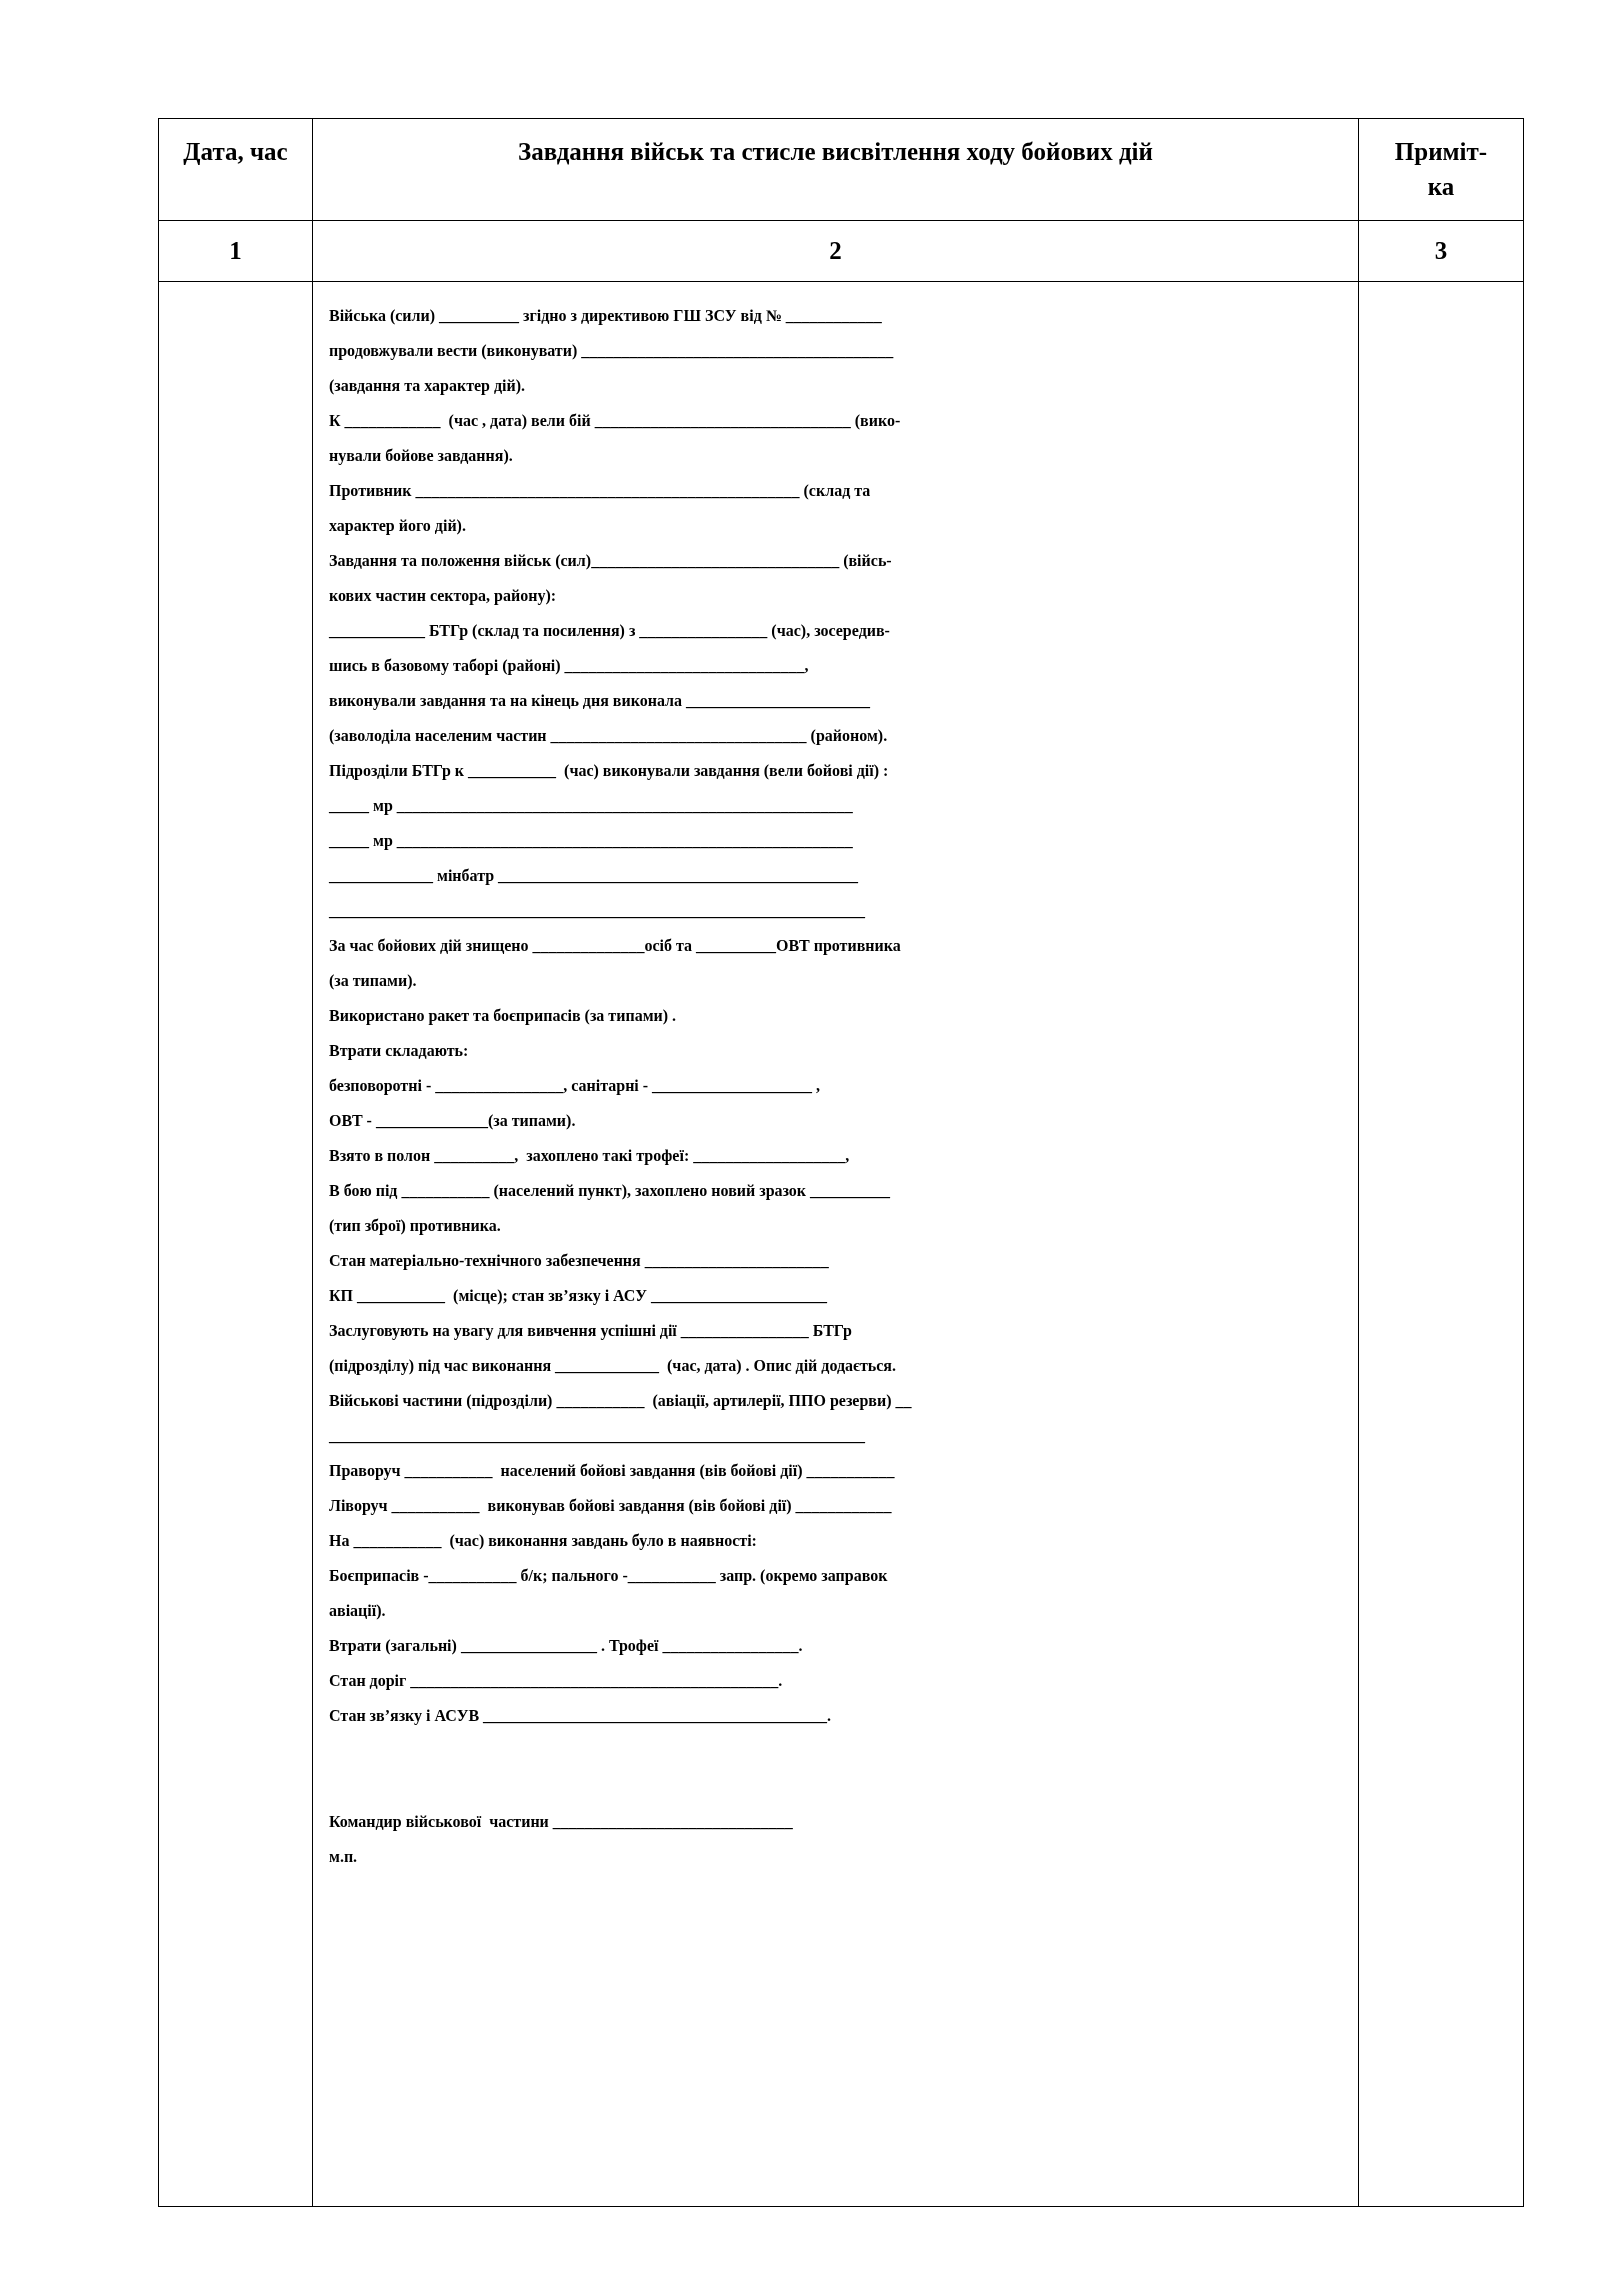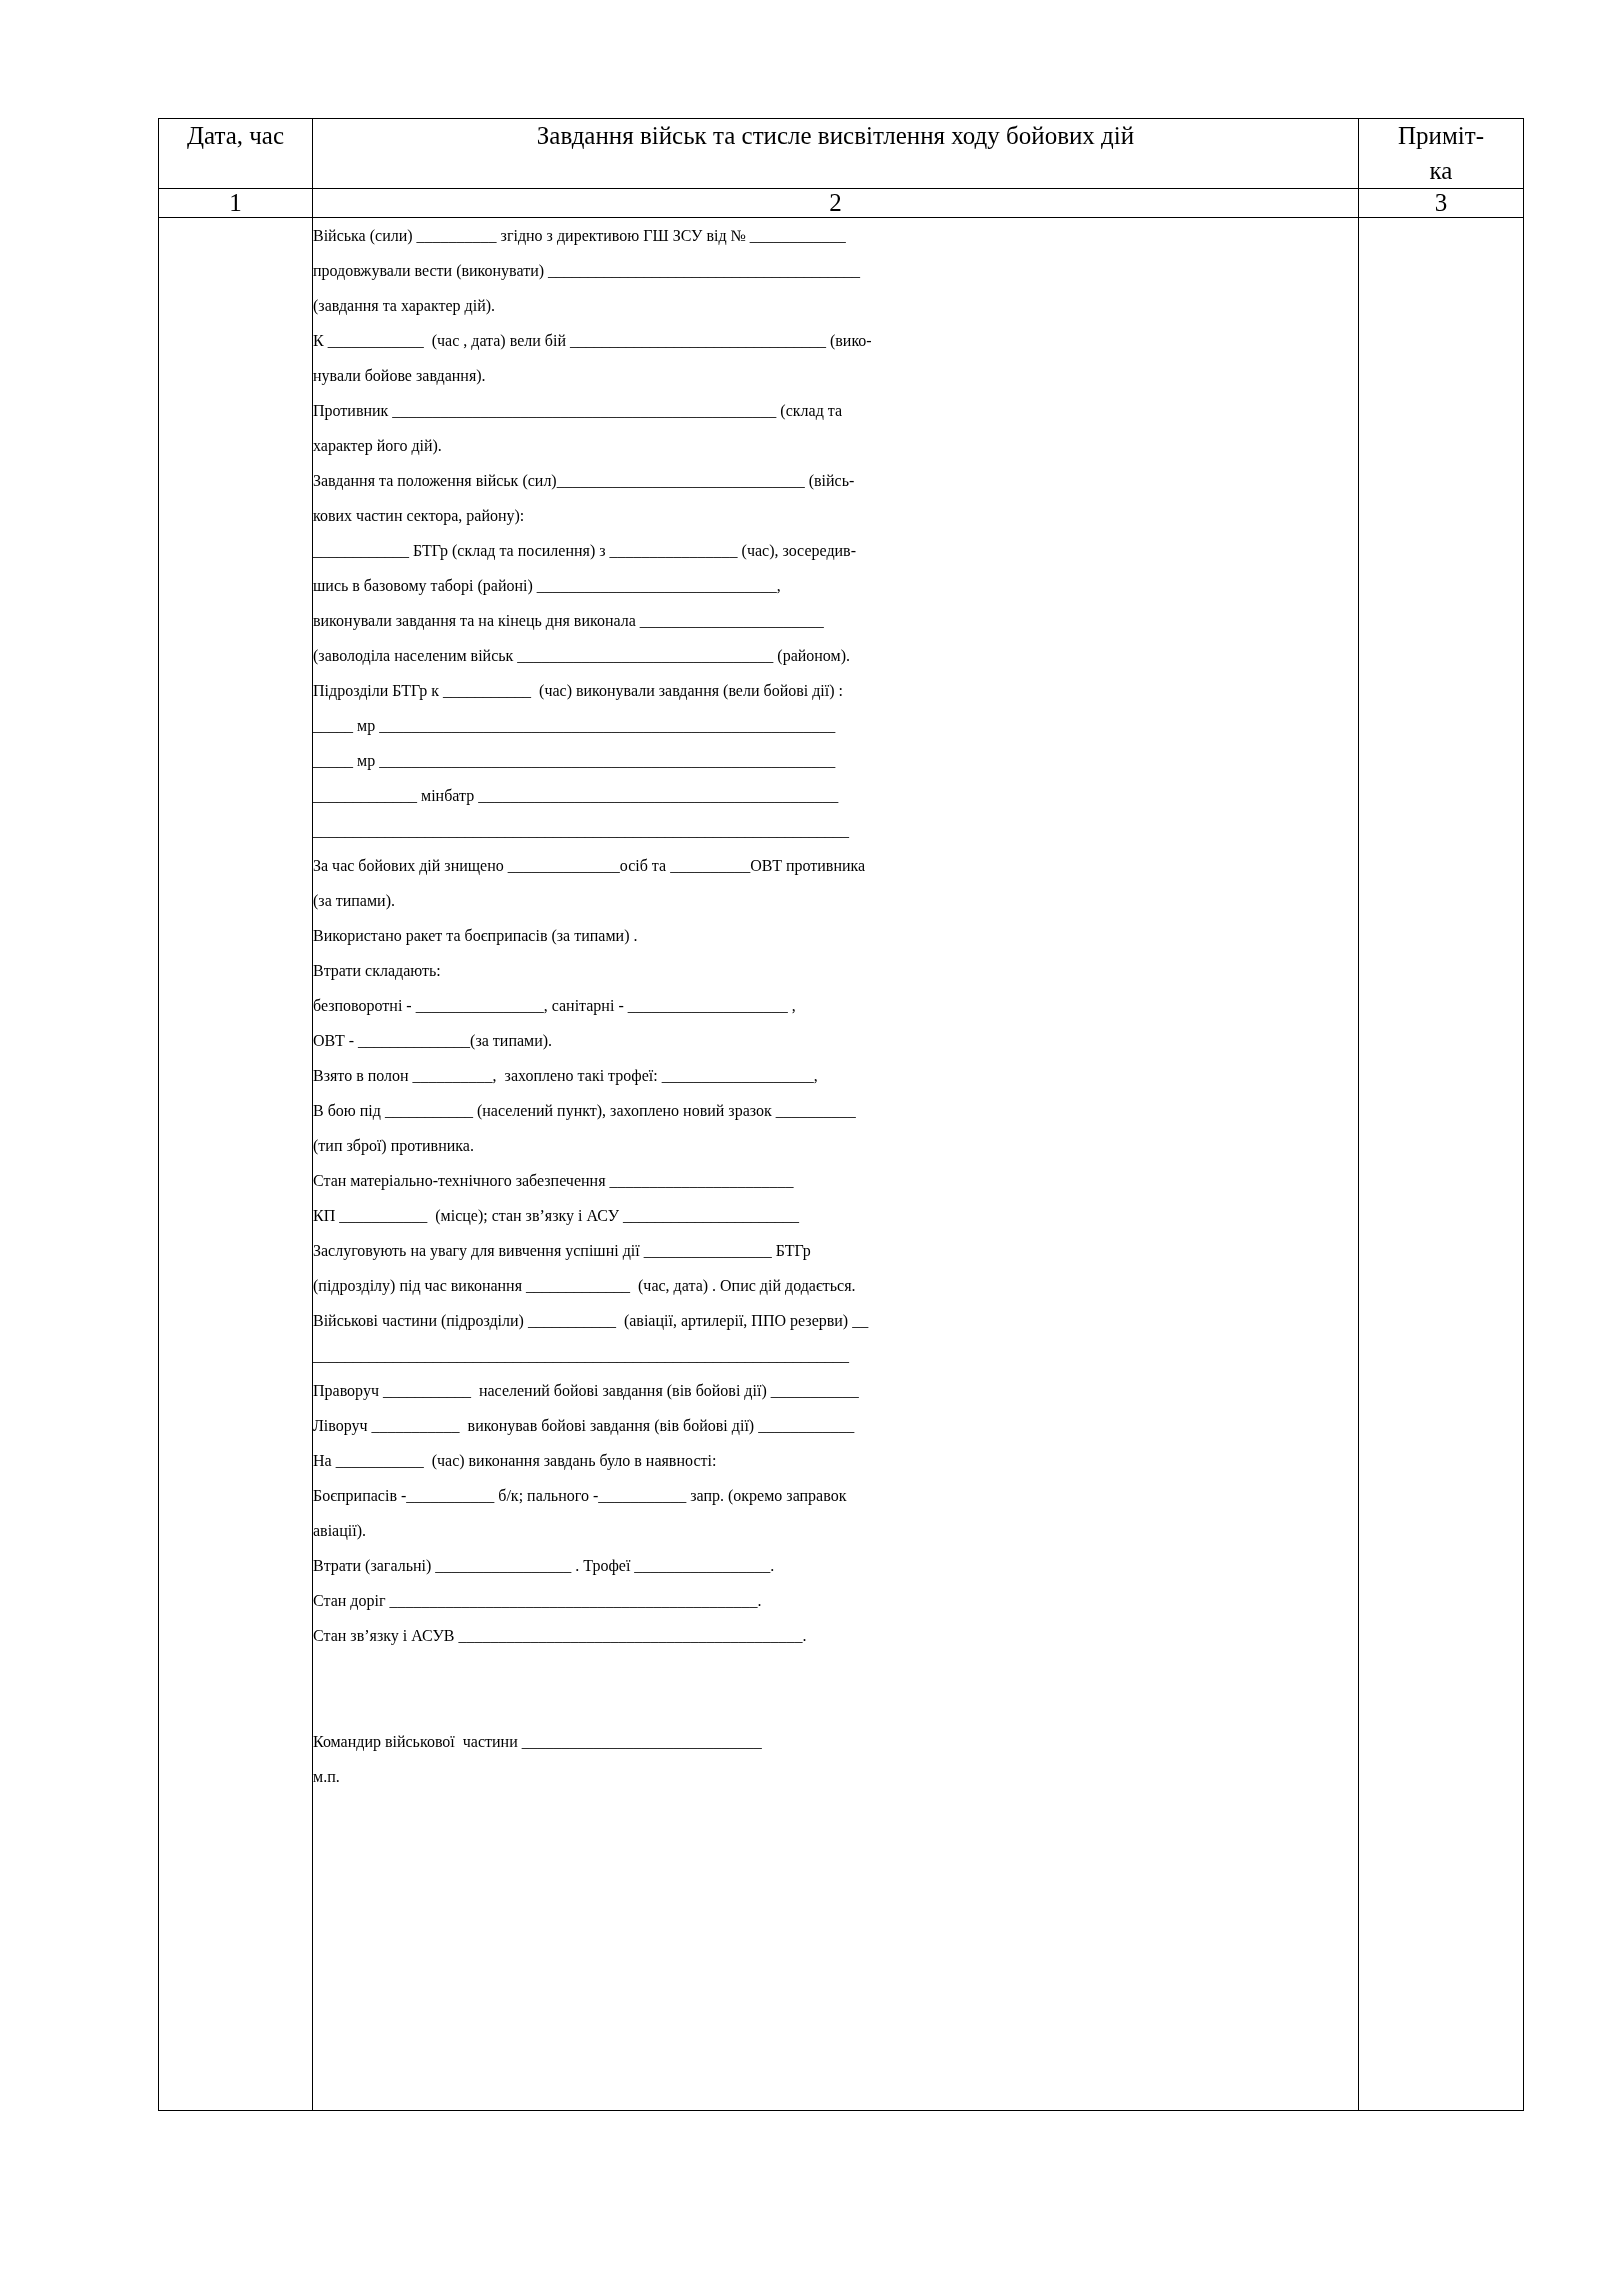--- a/index.html
+++ b/index.html
@@ -23,22 +23,22 @@
   }
   table.form-table {
     width: 1366px;
     border-collapse: collapse;
     table-layout: fixed;
   }
   table.form-table td,
   table.form-table th {
     border: 1.8px solid #000000;
     vertical-align: top;
-    padding: 0;
-    font-weight: normal;
+    padding: 16px;
+    font-weight: bold;
   }
   col.col-date    { width: 154px; }
   col.col-body    { width: 1046px; }
   col.col-notes   { width: 165px; }
 
   .hdr-cell {
     text-align: center;
     font-size: 25px;
     line-height: 1.38;
     padding: 13px 5.5px 14.7px 5.5px;
@@ -108,21 +108,21 @@
           <div class="para">Противник ________________________________________________ (склад та</div>
           <div class="para">характер його дій).</div>
 
           <div class="para">Завдання та положення військ (сил)_______________________________ (війсь-</div>
           <div class="para">кових частин сектора, району):</div>
 
           <div class="para">____________ БТГр (склад та посилення) з ________________ (час), зосередив-</div>
           <div class="para">шись в базовому таборі (районі) ______________________________,</div>
 
           <div class="para">виконували завдання та на кінець дня виконала _______________________</div>
-          <div class="para">(заволоділа населеним військ ________________________________ (районом).</div>
+          <div class="para">(заволоділа населеним частин ________________________________ (районом).</div>
 
           <div class="para">Підрозділи БТГр к ___________  (час) виконували завдання (вели бойові дії) :</div>
           <div class="para">_____ мр _________________________________________________________</div>
           <div class="para">_____ мр _________________________________________________________</div>
           <div class="para">_____________ мінбатр _____________________________________________</div>
           <div class="para">___________________________________________________________________</div>
 
           <div class="para">За час бойових дій знищено ______________осіб та __________ОВТ противника</div>
           <div class="para">(за типами).</div>
 

